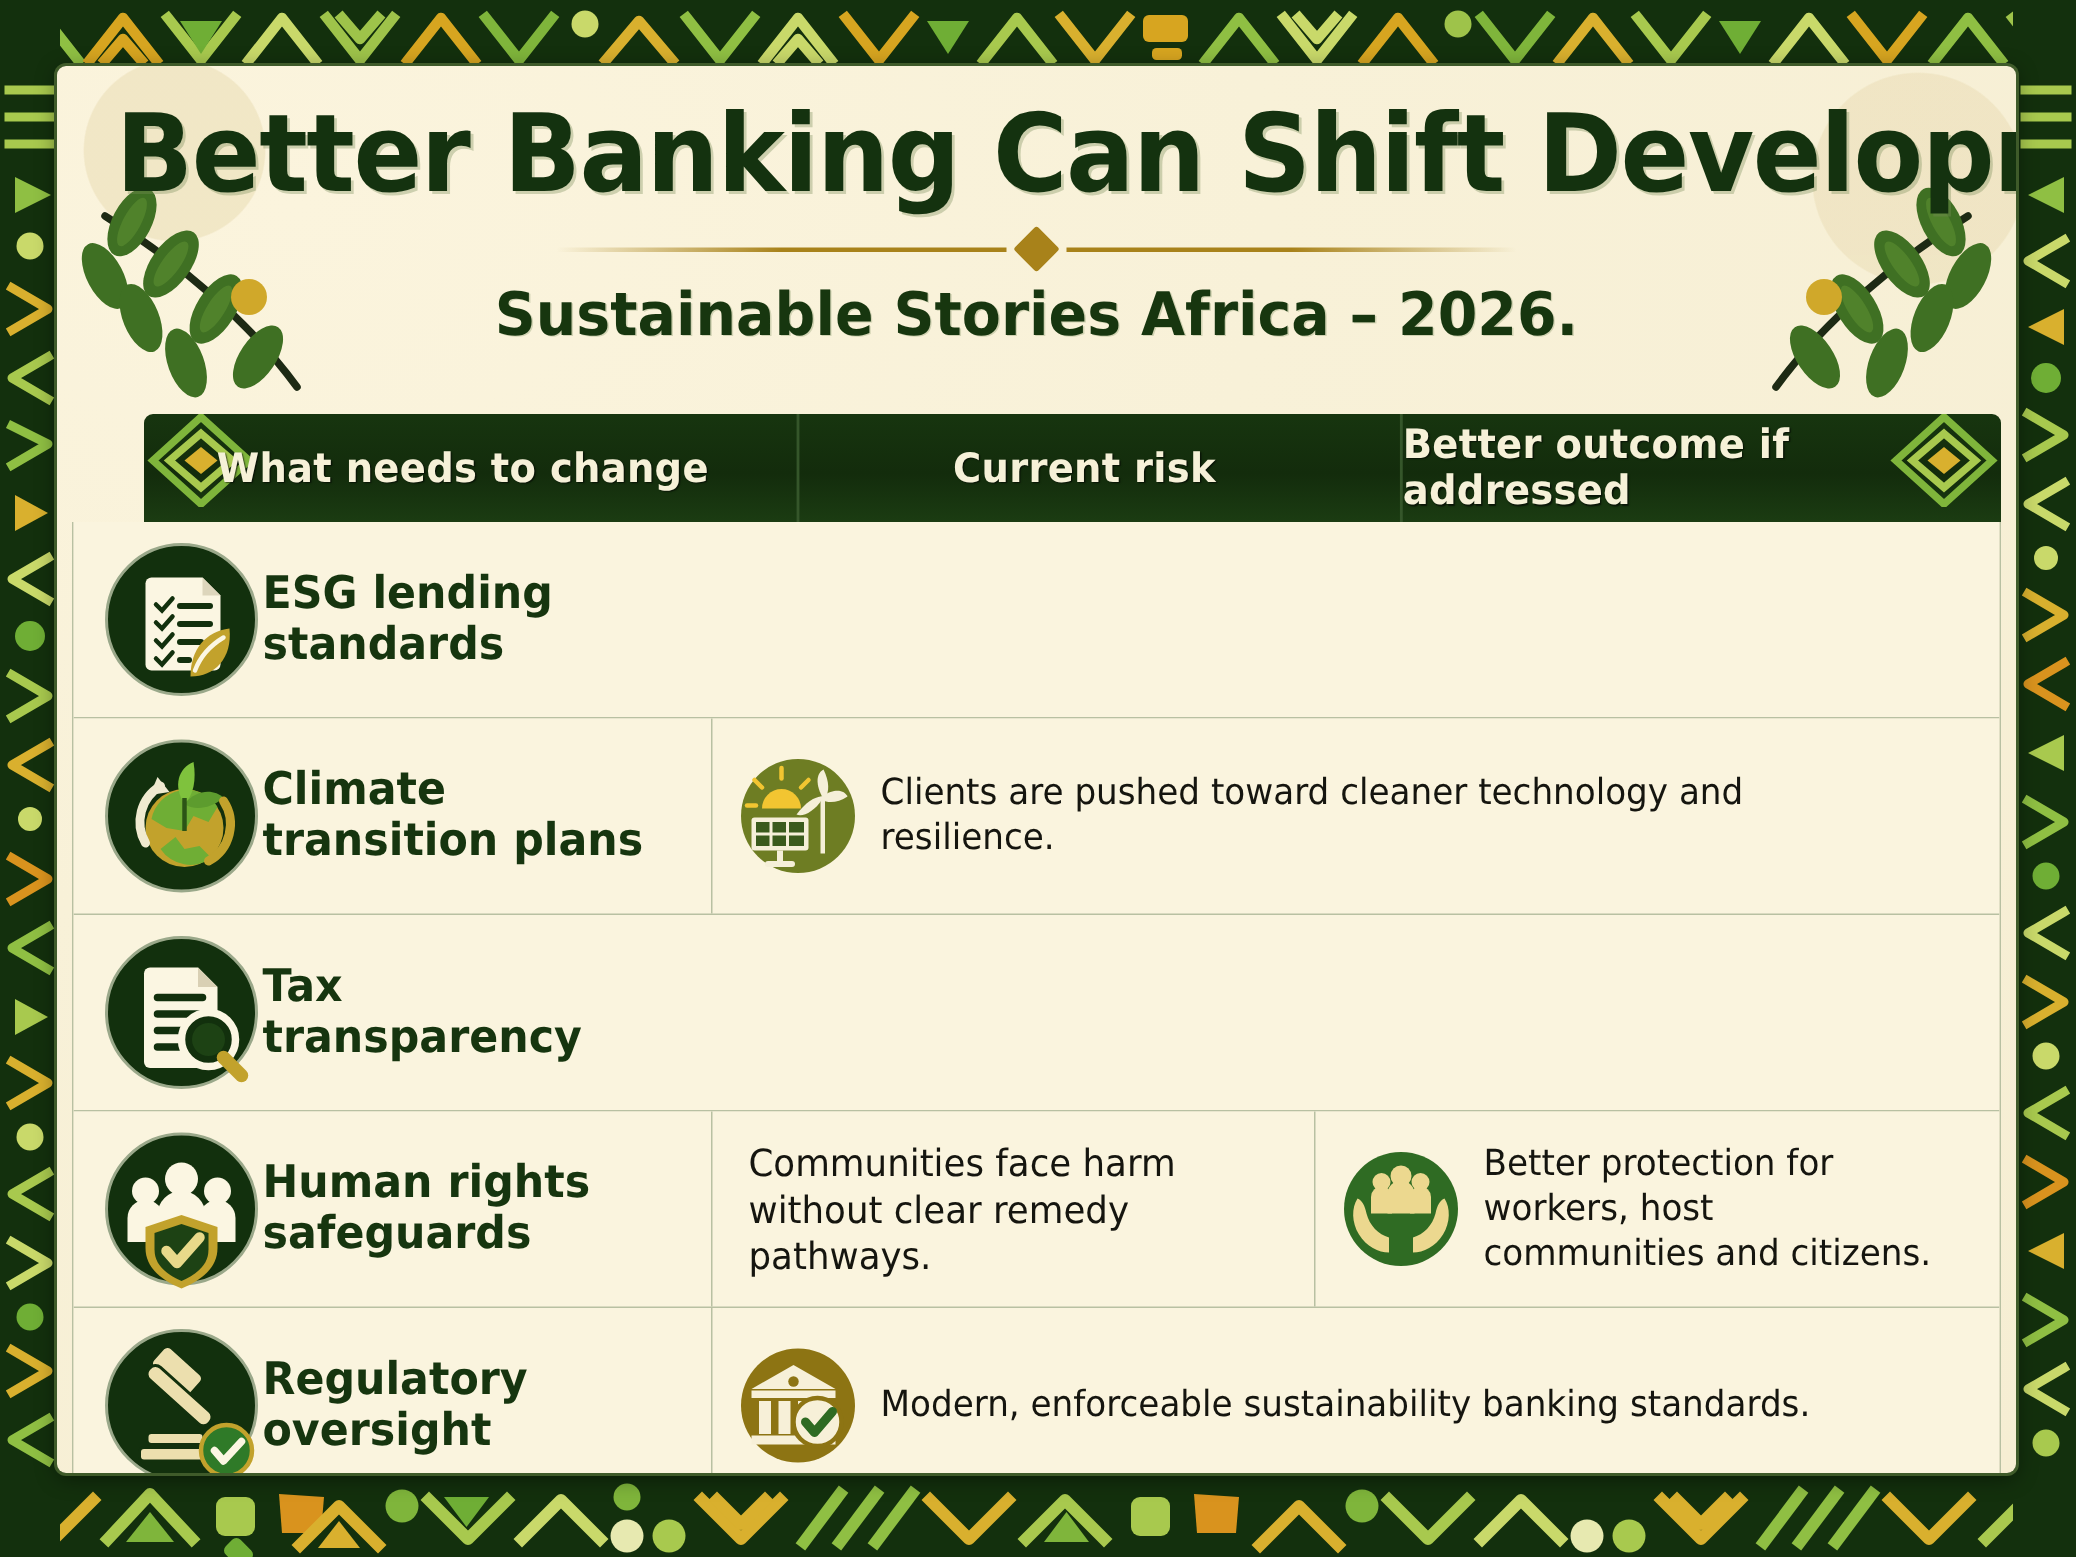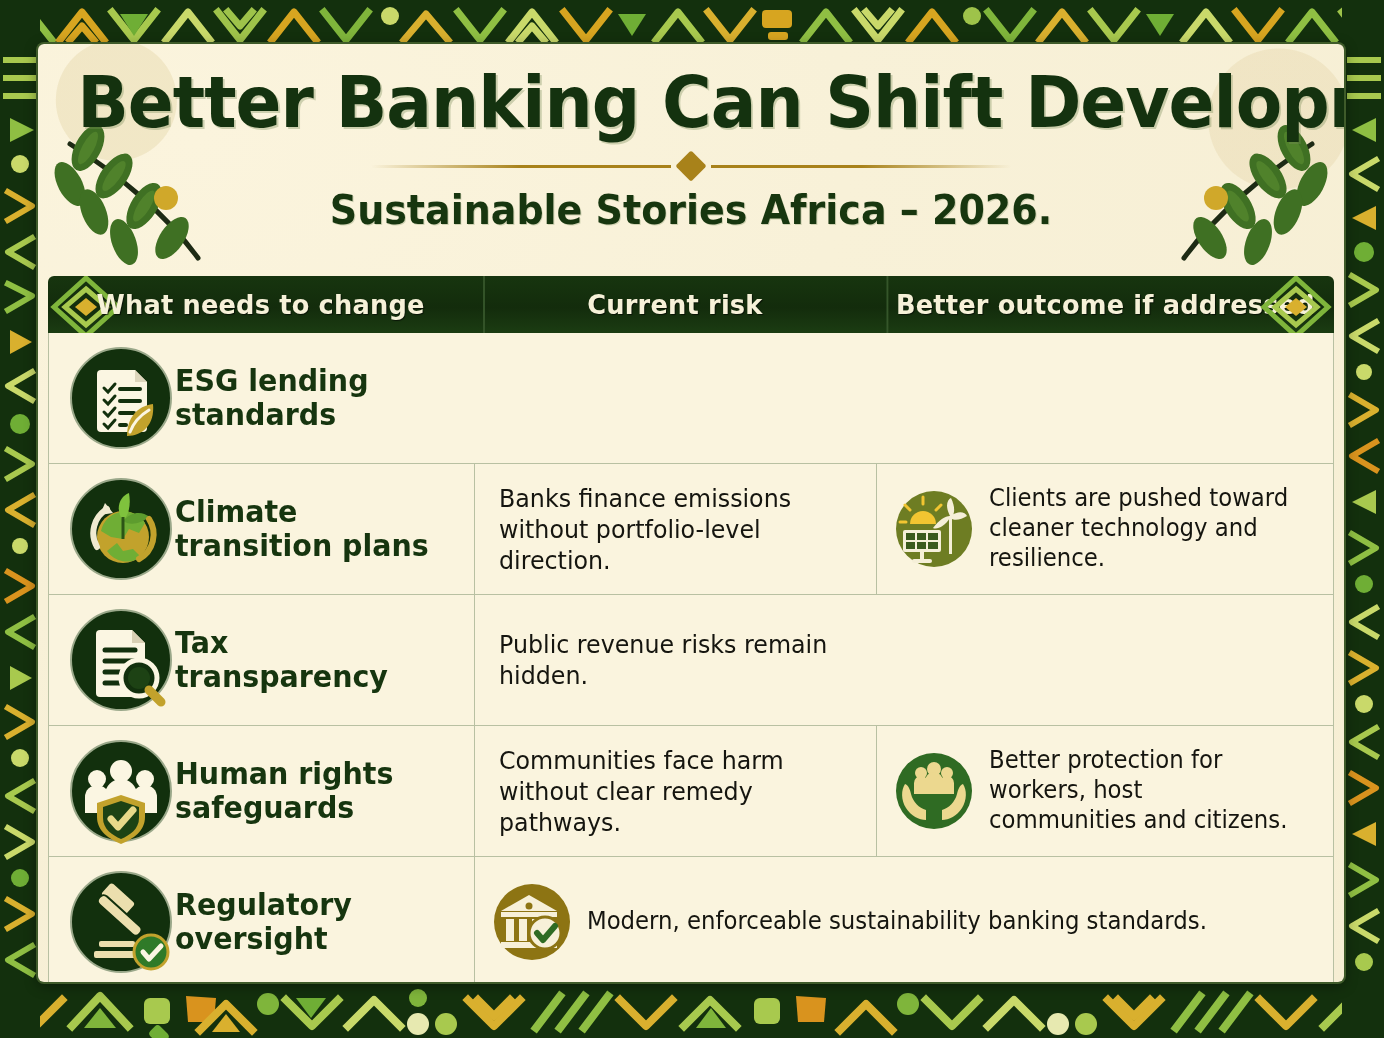--- a/index.html
+++ b/index.html
@@ -75,24 +75,24 @@
   }
 
   
   .branch{position:absolute;width:190px;height:170px;}
   .branch.left{left:10px;top:78px;}
   .branch.right{right:10px;top:78px;transform:scaleX(-1);}
 
   
   .tablewrap{position:absolute;left:10px;top:232px;width:1286px;}
   .thead{
-    display:flex;height:57px;
+    display:flex;height:72px;
     background:linear-gradient(180deg,#17350f 0%,#132c0c 55%,#1b3c12 100%);
     border-radius:6px 6px 0 0;
-    position:relative;overflow:hidden;
+    position:relative;overflow:hidden;margin-left:48px;
   }
   .th{
     display:flex;align-items:center;justify-content:center;
     color:#f6f1d8;font-family:"DejaVu Sans",sans-serif;font-weight:bold;
     font-size:27px;letter-spacing:.2px;transform:scaleX(.95);
     text-shadow:1px 1px 1px rgba(0,0,0,.6);
     box-sizing:border-box;
   }
   .th.c1{width:425px;}
   .th.c2{width:402px;border-left:2px solid #35562a;}
@@ -625,23 +625,20 @@
                   <path d="M30 72 A28 28 0 0 1 40 34"></path>
                 </g>
                 <path d="M38 28 l8 10 l-13 2 z" fill="#f0ead0"></path>
                 <g fill="none" stroke="#c2a22c" stroke-width="6" stroke-linecap="round">
                   <path d="M82 44 A28 28 0 0 1 72 84"></path>
                 </g>
               </svg>
             </div>
             <div class="topic">Climate transition plans</div>
           </div>
-          <div class="cell c2">
-            <div class="risk">Banks finance emissions without portfolio-level direction.</div>
-          </div>
           <div class="cell c3">
             <div class="icon-r">
               <svg width="82" height="82" viewBox="0 0 82 82">
                 <circle cx="41" cy="41" r="38" fill="#6e7d23"></circle>
                 <g stroke="#f2c531" stroke-width="3" stroke-linecap="round">
                   <path d="M30 16 v-7"></path>
                     <path d="M17 22 l-5 -5"></path>
                     <path d="M43 22 l5 -5"></path>
                     <path d="M13 34 h-6"></path>
                 </g>
@@ -684,23 +681,20 @@
                     <path d="M38 66 h22"></path>
                     <path d="M38 77 h16"></path>
                 </g>
                 <circle cx="72" cy="72" r="18" fill="#12300d" stroke="#fbf6e2" stroke-width="5"></circle>
                 <circle cx="72" cy="72" r="11" fill="#1d4214"></circle>
                 <path d="M82 84 L94 96" stroke="#c2a22c" stroke-width="9" stroke-linecap="round"></path>
               </svg>
             </div>
             <div class="topic">Tax transparency</div>
           </div>
-          <div class="cell c2">
-            <div class="risk">Public revenue risks remain hidden.</div>
-          </div>
         </div>
 
         <div class="row">
           <div class="cell c1">
             <div class="icon-l">
               <svg width="108" height="108" viewBox="0 0 108 108">
                 <circle cx="54" cy="54" r="50" fill="#12300d" stroke="#9aa88a" stroke-width="2"></circle>
                 <g fill="#fbf6e2">
                   <circle cx="30" cy="42" r="9"></circle>
                   <path d="M18 76 v-16 a12 12 0 0 1 24 0 v16 z"></path>

